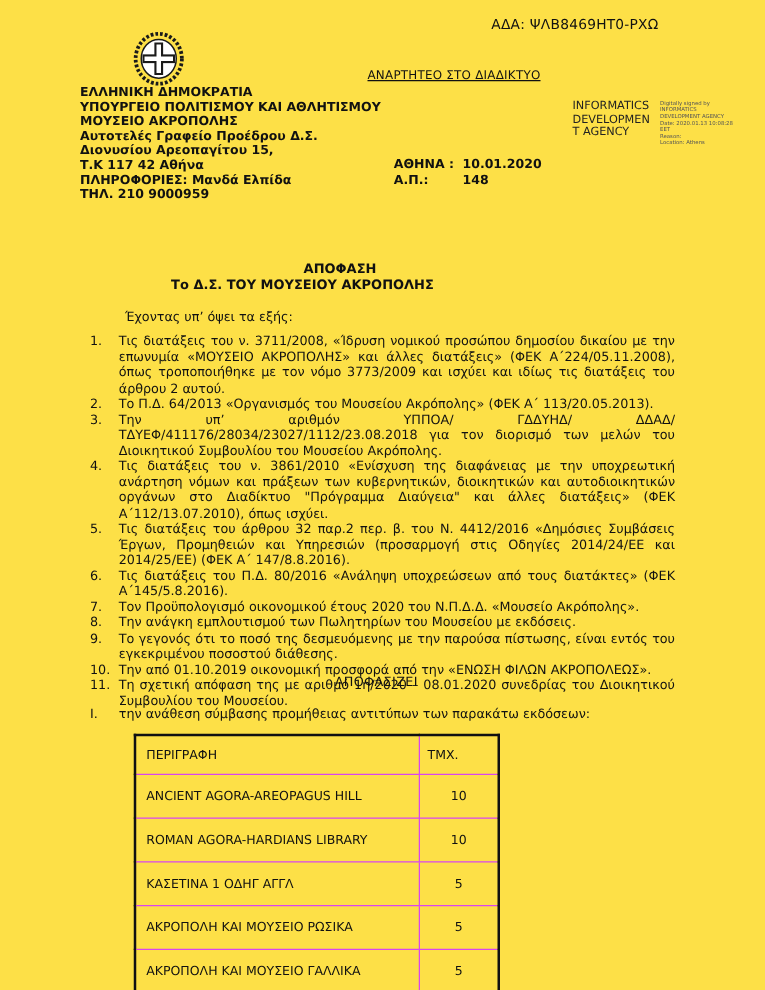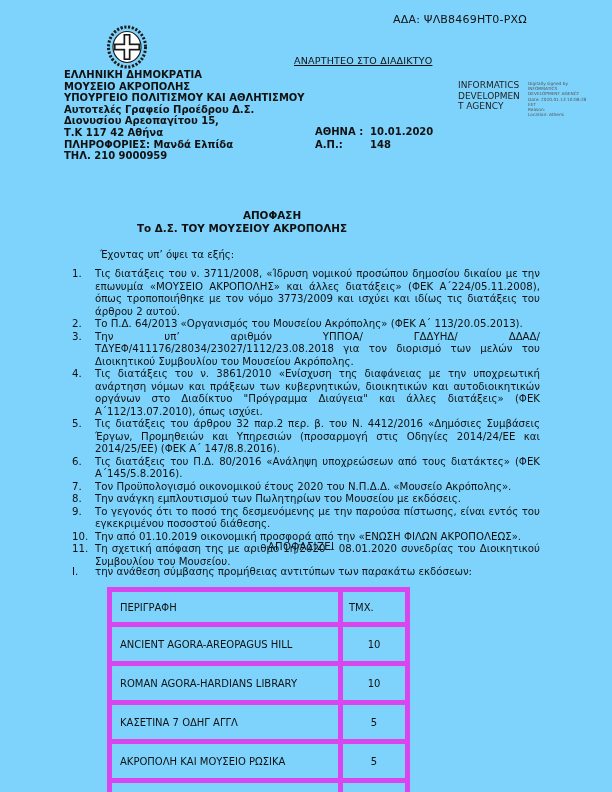--- a/index.html
+++ b/index.html
@@ -1,19 +1,19 @@
 <!DOCTYPE html>
 <html><head>
 <meta charset="utf-8">
 <style>
   html,body{margin:0;padding:0;background:#888;}
   .page{
     position:relative;
     width:612px;height:792px;
-    background:#7dd3fc;
+    background:#fde047;
     font-family:"DejaVu Sans","Liberation Sans",sans-serif;
     color:#111;
     overflow:hidden;
     margin:0 auto;
   }
   
   .ada{position:absolute;top:13px;left:393px;font-size:11px;letter-spacing:.2px;}
   .emblem{position:absolute;top:24px;left:103px;width:48px;height:50px;}
   .anartiteo{position:absolute;top:55px;left:294px;font-size:9.5px;text-decoration:underline;letter-spacing:.2px;}
   .sig-block{position:absolute;top:40px;left:458px;width:150px;display:flex;gap:4px;margin-top:40px;}
@@ -43,21 +43,21 @@
   
   .decides{position:absolute;top:541px;left:0;width:602px;text-align:center;font-size:10.2px;letter-spacing:.3px;}
   .clause{position:absolute;top:566px;left:72px;width:468px;font-size:10.2px;}
   .clause .num{display:inline-block;width:23px;}
   
   .book-table{
     position:absolute;top:587px;left:107px;
     border-collapse:collapse;border:2px solid #111;
     font-size:10px;
   }
-  .book-table th,.book-table td{border:5px solid #d946ef;}
+  .book-table th,.book-table td{border:1px solid #d946ef;}
   .book-table th{
     width:218px;height:30px;text-align:left;font-weight:normal;
     padding:0 0 0 8px;vertical-align:middle;
   }
   .book-table th.qty-col{width:56px;padding-left:6px;}
   .book-table td{height:34px;padding:0 0 0 8px;vertical-align:middle;}
   .book-table td.qty{text-align:center;padding:0;}
 </style>
 </head>
 <body>
@@ -89,22 +89,22 @@
         <div>Date: 2020.01.13 10:08:28</div>
         <div>EET</div>
         <div>Reason:</div>
         <div>Location: Athens</div>
       </div>
   </div>
 
   <div class="letterhead">
 
   <div>ΕΛΛΗΝΙΚΗ ΔΗΜΟΚΡΑΤΙΑ</div>
+      <div>ΥΠΟΥΡΓΕΙΟ ΠΟΛΙΤΙΣΜΟΥ ΚΑΙ ΑΘΛΗΤΙΣΜΟΥ</div>
       <div>ΜΟΥΣΕΙΟ ΑΚΡΟΠΟΛΗΣ</div>
-      <div>ΥΠΟΥΡΓΕΙΟ ΠΟΛΙΤΙΣΜΟΥ ΚΑΙ ΑΘΛΗΤΙΣΜΟΥ</div>
       <div>Αυτοτελές Γραφείο  Προέδρου Δ.Σ.</div>
       <div>Διονυσίου Αρεοπαγίτου 15,</div>
       <div>Τ.Κ 117 42 Αθήνα</div>
       <div>ΠΛΗΡΟΦΟΡΙΕΣ: Μανδά Ελπίδα</div>
       <div>ΤΗΛ. 210 9000959</div>
     </div>
 
   <div class="date-block">
     <div class="date-row">
       <span class="lbl">ΑΘΗΝΑ :</span>
@@ -156,21 +156,21 @@
           <td>ANCIENT AGORA-AREOPAGUS HILL</td>
           <td class="qty">10</td>
         </tr>
 
         <tr>
           <td>ROMAN AGORA-HARDIANS LIBRARY</td>
           <td class="qty">10</td>
         </tr>
 
         <tr>
-          <td>ΚΑΣΕΤΙΝΑ 7 ΟΔΗΓ ΑΓΓΛ</td>
+          <td>ΚΑΣΕΤΙΝΑ 1 ΟΔΗΓ ΑΓΓΛ</td>
           <td class="qty">5</td>
         </tr>
 
         <tr>
           <td>ΑΚΡΟΠΟΛΗ ΚΑΙ ΜΟΥΣΕΙΟ ΡΩΣΙΚΑ</td>
           <td class="qty">5</td>
         </tr>
 
         <tr>
           <td>ΑΚΡΟΠΟΛΗ ΚΑΙ ΜΟΥΣΕΙΟ ΓΑΛΛΙΚΑ</td>

